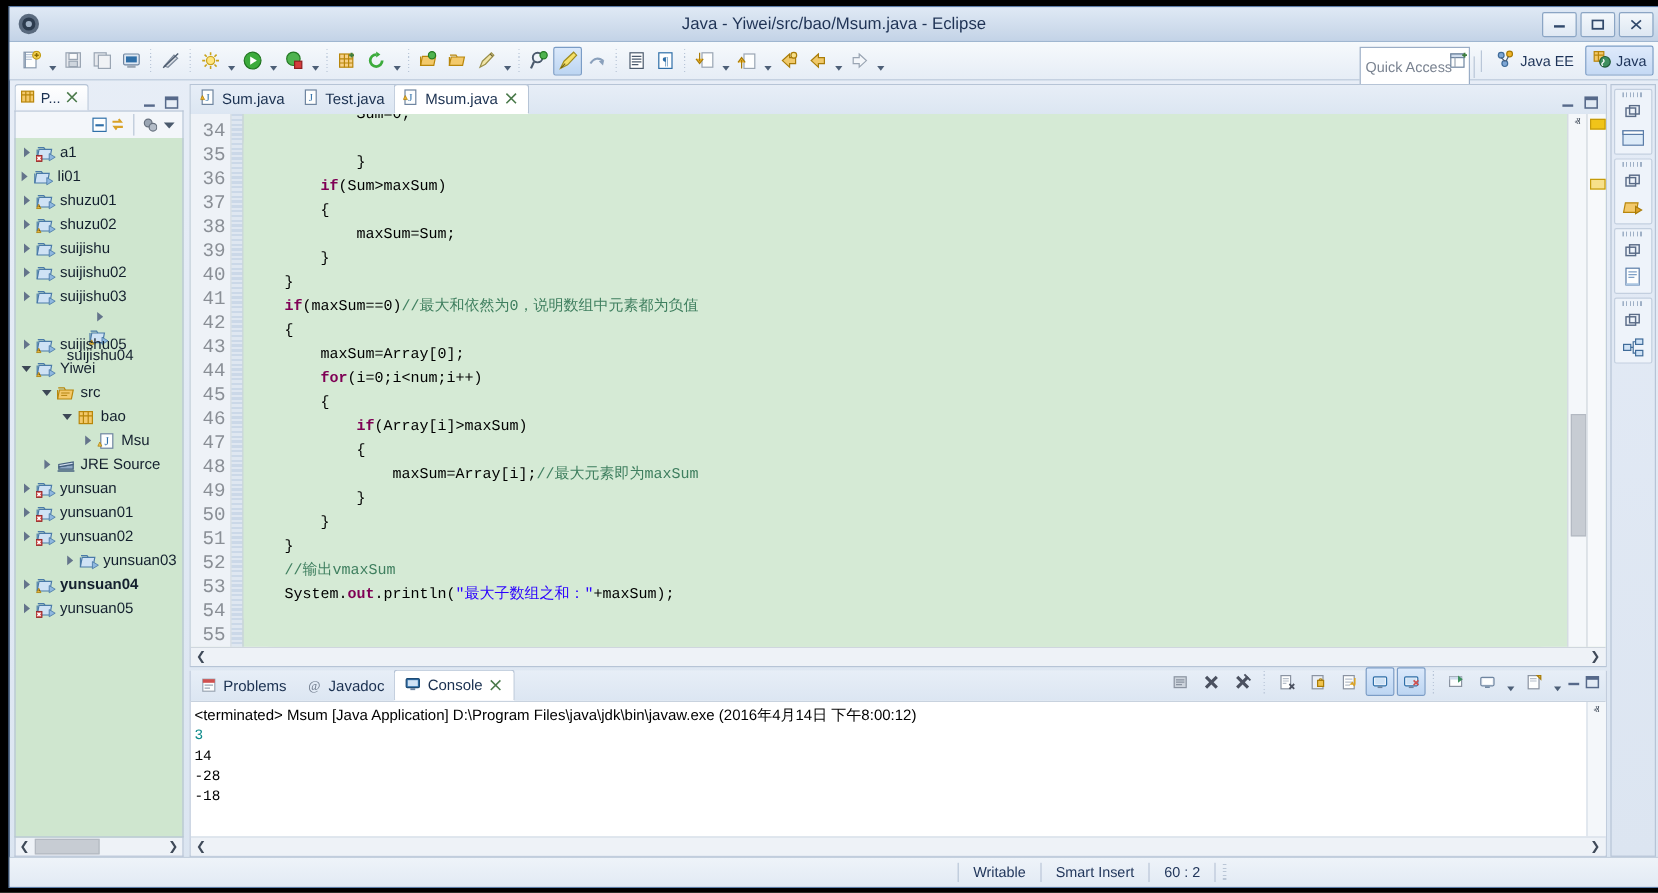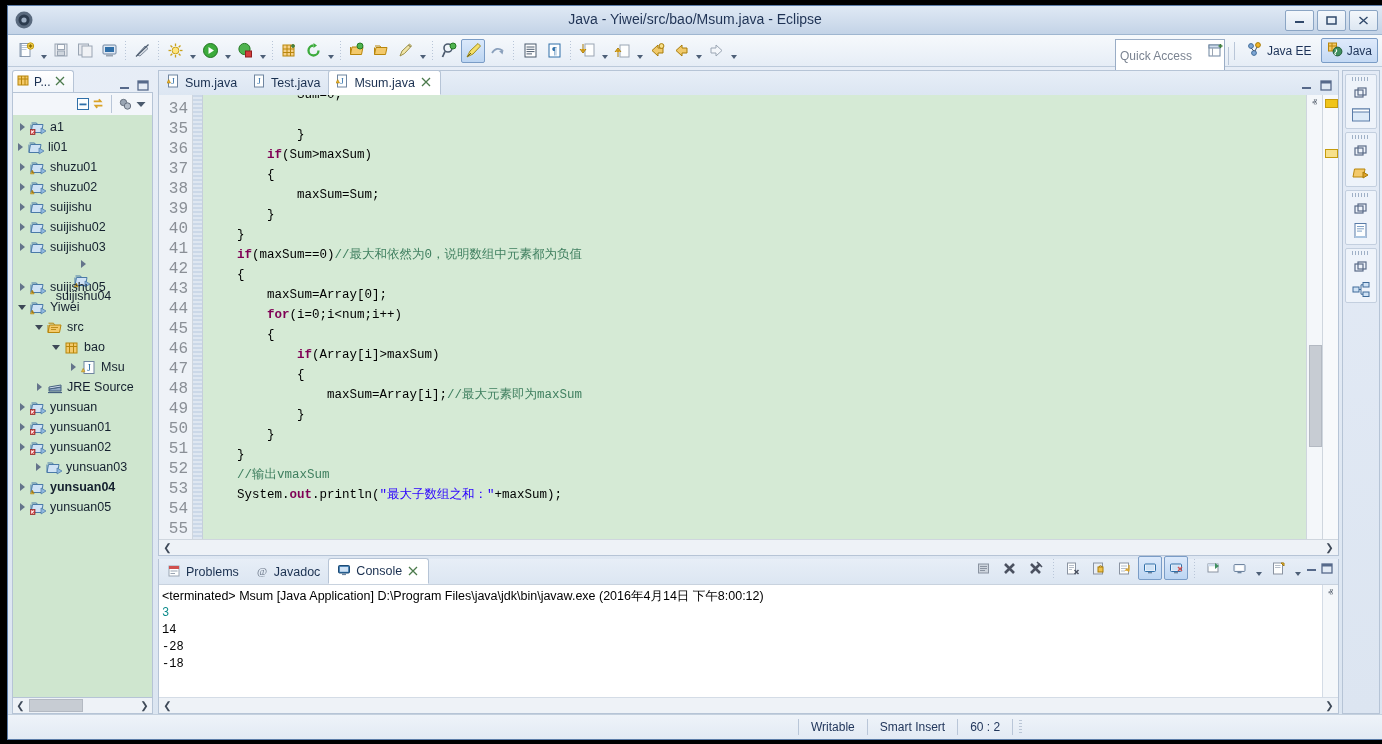--- a/index.html
+++ b/index.html
@@ -67,21 +67,21 @@
   .tb-arrow{
     width:11px;height:22px;display:flex;align-items:flex-end;justify-content:center;
     padding-bottom:6px;
   }
   .caret{
     width:0;height:0;border-left:3.5px solid transparent;border-right:3.5px solid transparent;
     border-top:4px solid #4d5f77;
   }
   .qa-wrap{position:absolute;right:150px;top:4px;display:flex;align-items:center;}
   .qa-input{
-    width:110px;height:19px;border:1px solid #9aadc6;background:#fff;
+    width:92px;height:19px;border:1px solid #9aadc6;background:#fff;
     font-size:12px;color:#7a8391;padding:16px 4px;box-sizing:border-box;
     display:flex;align-items:center;
   }
   .persp-bar{
     position:absolute;right:4px;top:3px;display:flex;align-items:center;gap:3px;
   }
   .persp-btn{
     display:flex;align-items:center;gap:4px;height:23px;padding:0 5px;
     border:1px solid transparent;border-radius:2px;font-size:12px;color:#1d3358;
   }
@@ -829,21 +829,21 @@
                 <svg width="17" height="15" viewBox="0 0 17 15">
                   <path d="M1,12.5 L2.5,4.5 L13,4.5 L11.5,12.5 Z" fill="#cfe2f5" stroke="#4a7aa8"></path>
                   <path d="M1,4.5 L1,12.5 M1.5,3 L6.5,3 L7.5,4.5" fill="none" stroke="#4a7aa8"></path>
                   <path d="M11,8 l5,3 l-5,3 Z" fill="#8fb8df" stroke="#4a7aa8" stroke-width=".7"></path>
                   <rect x="0" y="9.5" width="5" height="5" fill="#d0504f" stroke="#8f1f1f" stroke-width=".7"></rect>
                   <path d="M1.2,10.7 L3.8,13.3 M3.8,10.7 L1.2,13.3" stroke="#fff" stroke-width="1.1"></path>
                 </svg>
               </span>
               <span>yunsuan02</span>
             </div>
-            <div class="tree-row" style="padding-left: 18px;">
+            <div class="tree-row" style="padding-left: 18px; margin-left: 20px;">
               <span class="tw">
                 <span class="twist"></span>
               </span>
               <span class="ico">
                 <svg width="17" height="15" viewBox="0 0 17 15">
                   <path d="M1,12.5 L2.5,4.5 L13,4.5 L11.5,12.5 Z" fill="#cfe2f5" stroke="#4a7aa8"></path>
                   <path d="M1,4.5 L1,12.5 M1.5,3 L6.5,3 L7.5,4.5" fill="none" stroke="#4a7aa8"></path>
                   <path d="M11,8 l5,3 l-5,3 Z" fill="#8fb8df" stroke="#4a7aa8" stroke-width=".7"></path>
                 </svg>
               </span>

